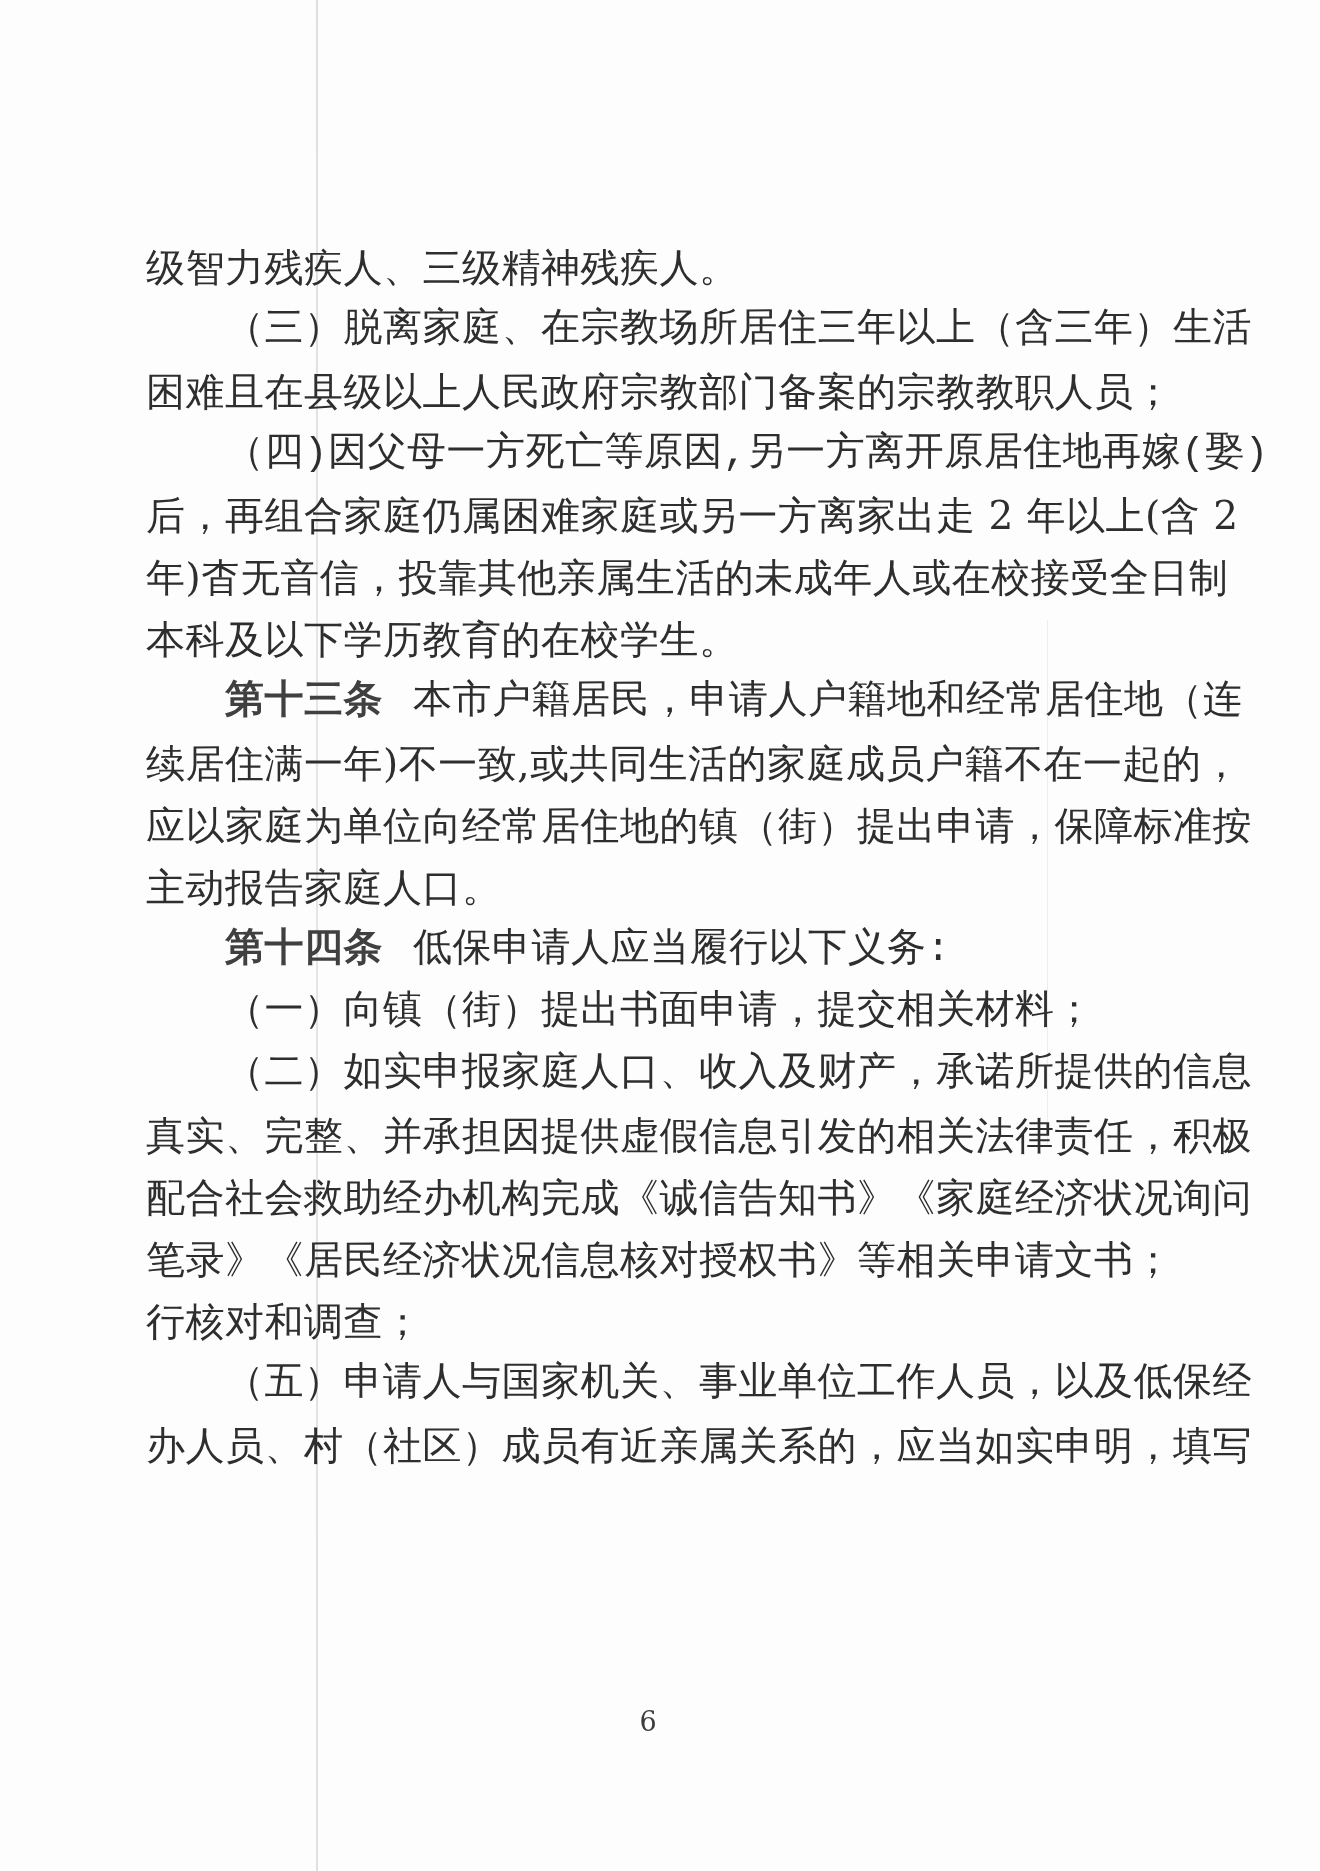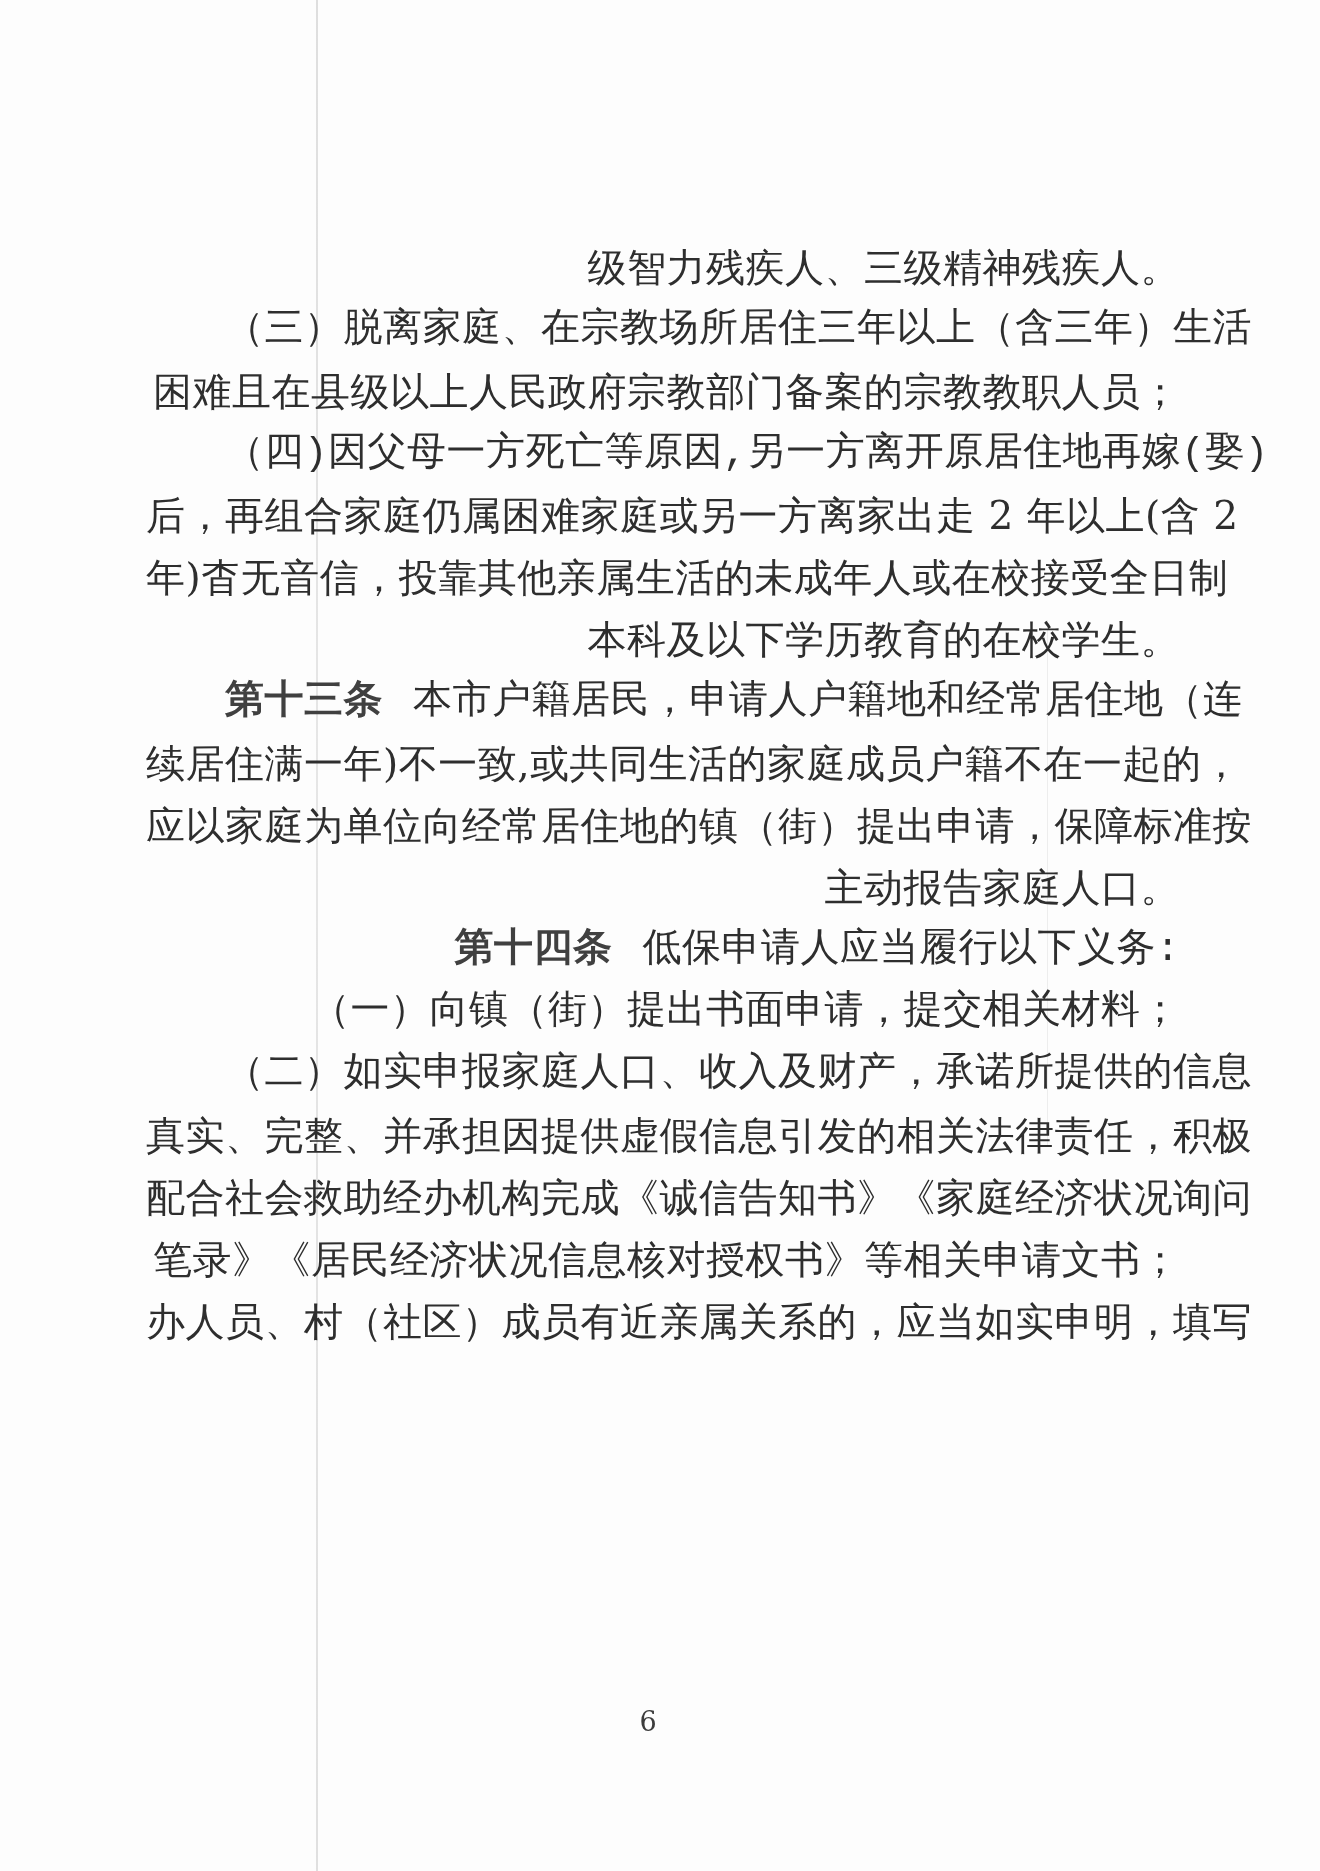--- a/index.html
+++ b/index.html
@@ -34,21 +34,20 @@
     width: 1px;
     height: 525px;
     background: #ededed;
   }
   .text-block {
     position: absolute;
     left: 146px;
     top: 237px;
     width: 1034px;
     color: #2e2e2e;
-    text-align: right;
   }
   .line {
     height: 62px;
     line-height: 62px;
     font-size: 39px;
     letter-spacing: 0.5px;
     white-space: nowrap;
   }
   .line.indent {
     padding-left: 79px;
@@ -96,18 +95,20 @@
     <div class="line">应以家庭为单位向经常居住地的镇（街）提出申请，保障标准按</div>
     <div class="line">主动报告家庭人口。</div>
     <div class="line indent">
       <b class="term">第十四条</b><span class="prefix-gap"></span><span>低保申请人应当履行以下义务:</span>
     </div>
     <div class="line indent">（一）向镇（街）提出书面申请，提交相关材料；</div>
     <div class="line indent">（二）如实申报家庭人口、收入及财产，承诺所提供的信息</div>
     <div class="line">真实、完整、并承担因提供虚假信息引发的相关法律责任，积极</div>
     <div class="line">配合社会救助经办机构完成《诚信告知书》《家庭经济状况询问</div>
     <div class="line">笔录》《居民经济状况信息核对授权书》等相关申请文书；</div>
+    <div class="line">行核对和调查；</div>
+    <div class="line indent">（五）申请人与国家机关、事业单位工作人员，以及低保经</div>
     <div class="line">办人员、村（社区）成员有近亲属关系的，应当如实申明，填写</div>
   </div>
 
   <div class="page-number">6</div>
 
 </div>
 
 </body></html>

